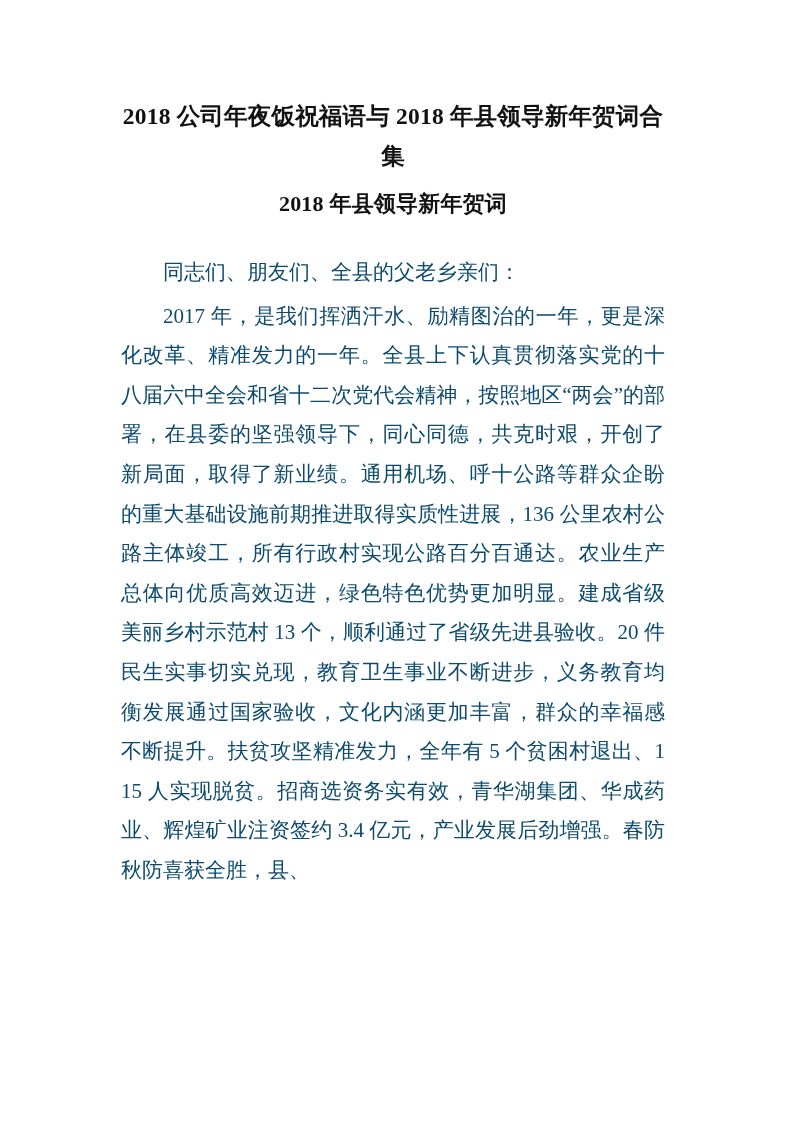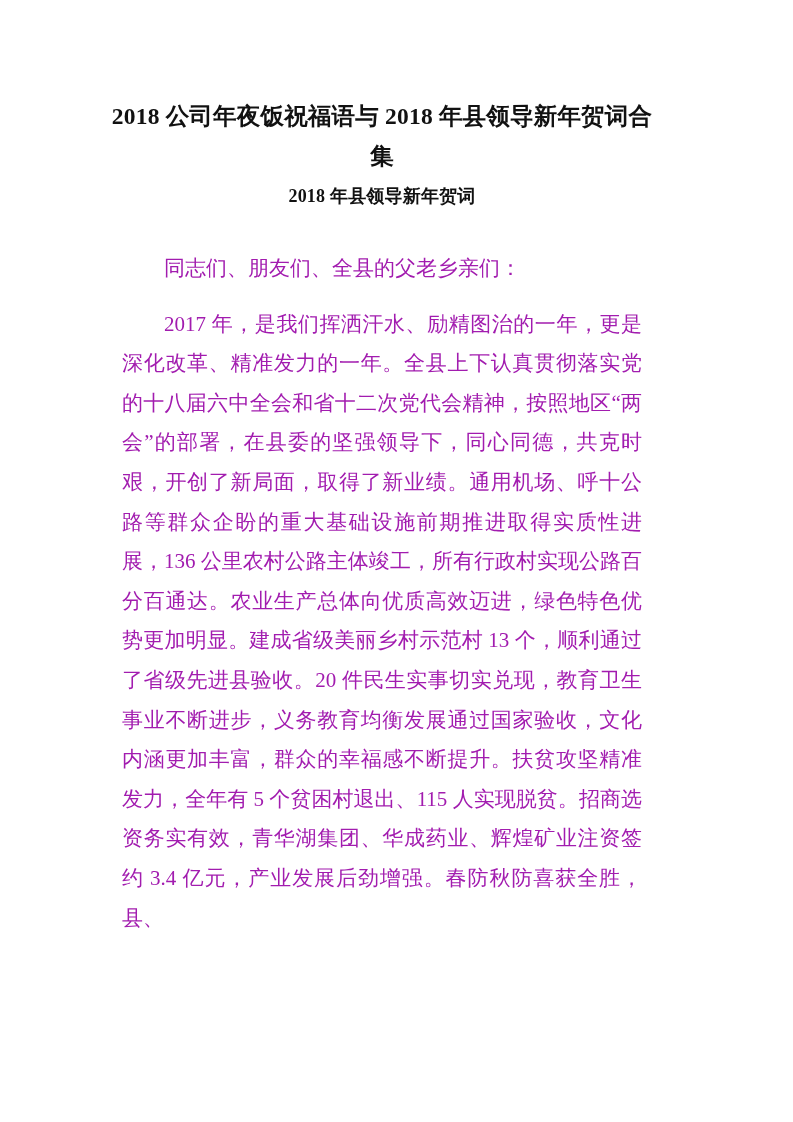--- a/index.html
+++ b/index.html
@@ -21,57 +21,57 @@
     height: 1122px;
     margin: 0 auto;
     background: #ffffff;
     overflow: hidden;
     box-sizing: border-box;
   }
 
   
   .content {
     position: absolute;
-    left: 106px;
+    left: 117px;
     top: 96px;
     width: 552px;
   }
 
   .doc-title {
     font-size: 23.5px;
     font-weight: bold;
     line-height: 40px;
     text-align: center;
     letter-spacing: 0.2px;
     margin: 0 0 0 0;
     color: #111111;
   }
 
   .doc-subtitle {
-    font-size: 18px;
+    font-size: 22px;
     font-weight: bold;
     line-height: 40px;
     text-align: center;
     letter-spacing: 0.2px;
-    margin: 0;
+    margin: 8px;
     color: #111111;
   }
 
   .spacer-after-subtitle {
     height: 17px;
   }
 
   .body-para {
     font-size: 21px;
     line-height: 39.6px;
     text-align: justify;
     text-justify: inter-ideograph;
     text-align-last: left;
-    margin: 16px;
-    color: #a21caf;
+    margin: 4px;
+    color: #0c4a6e;
     letter-spacing: 0px;
     word-break: break-all;
   }
 
   .body-para.indent {
     text-indent: 42px;
   }
 
   .body-para + .body-para {
     margin-top: 0;

